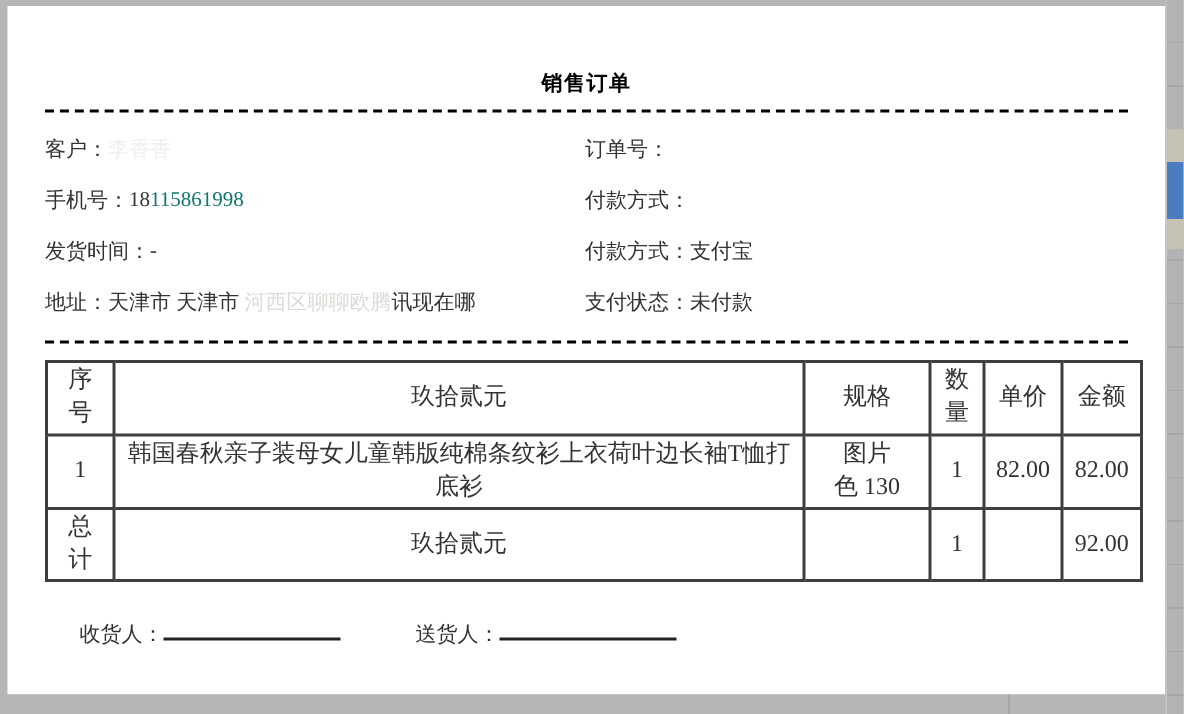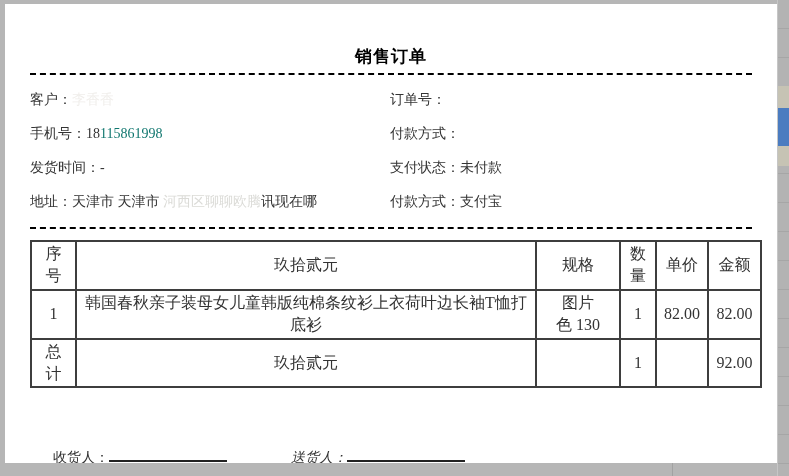--- a/index.html
+++ b/index.html
@@ -8,42 +8,42 @@
     position:relative; width:789px; height:476px;
     background:#b6b6b6; overflow:hidden;
     font-family:"Liberation Serif","DejaVu Serif",serif;
     color:#333;
   }
   .panel {
     position:absolute; left:5px; top:4px; width:772px; height:459px;
     background:#ffffff;
   }
   .doc { padding:42px 25px 0 25px; }
-  .title { text-align:center; font-size:17px; line-height:22px; font-weight:bold; color:#000; letter-spacing:1px; }
+  .title { text-align:center; font-size:14px; line-height:22px; font-weight:bold; color:#000; letter-spacing:1px; }
   hr.dashed { border:0; border-top:2px dashed #000; height:0; }
   .hr1 { margin-top:5px; }
   .hr2 { margin-top:8px; }
   .info { display:flex; margin-top:8px; font-size:14px;text-align:center; }
   .col-left { width:360px; }
   .info-row { height:34px; display:flex; align-items:center; white-space:pre; }
   .faded-name   { color:#f0eeeb; }
   .faded-phone  { color:#0f766e; }
   .faded-addr   { color:#dbdbd7; }
   table.items {
     margin-top:11px; width:730px; border-collapse:collapse; table-layout:fixed;
     font-size:16px; color:#333;
   }
   table.items th, table.items td {
     border:2px solid #3e3e3e; font-weight:normal; text-align:center;
     vertical-align:middle; padding:1px 2px; height:40px; line-height:1.4;
   }
   .pre { white-space:pre-line; }
   .footer { margin-top:26px; font-size:14px; display:flex; align-items:baseline; }
-  .sig-label-1 { margin-left:23px;margin-top:35px; }
-  .sig-label-2 { margin-left:64px;font-style:italic; }
+  .sig-label-1 { margin-left:23px; }
+  .sig-label-2 { margin-left:50px; }
   .sig-line { display:inline-block; width:118px; border-bottom:2px solid #222; height:12px; }
   
   .scroll-strip {
     position:absolute; right:0; top:0; width:12px; height:476px;
     background:#b3b3b3;
     background-image:repeating-linear-gradient(to bottom,#b3b3b3 0px,#b3b3b3 28px,#a6a6a6 28px,#a6a6a6 29px);
     border-left:1px solid #c6c6c6;
   }
   .seg { position:absolute; left:0; width:12px; }
   .seg-tan-top    { top:86px;  height:22px; background:#c6c3b4; }
@@ -65,22 +65,22 @@
       <div class="info">
         <div class="col-left">
           <div class="info-row"><span>客户：</span><span class="faded-name">李香香</span></div>
           <div class="info-row"><span>手机号：</span><span>18</span><span class="faded-phone">115861998</span></div>
           <div class="info-row"><span>发货时间：</span><span>-</span></div>
           <div class="info-row"><span>地址：</span><span>天津市 天津市 </span><span class="faded-addr">河西区聊聊欧腾</span><span>讯现在哪</span></div>
         </div>
         <div class="col-right">
           <div class="info-row"><span>订单号：</span></div>
           <div class="info-row"><span>付款方式：</span></div>
+          <div class="info-row"><span>付款方式：</span><span>支付宝</span></div>
           <div class="info-row"><span>支付状态：</span><span>未付款</span></div>
-          <div class="info-row"><span>付款方式：</span><span>支付宝</span></div>
         </div>
       </div>
 
       <hr class="dashed hr2">
 
       <table class="items">
         <colgroup>
           <col style="width:45px">
             <col style="width:460px">
             <col style="width:84px">

